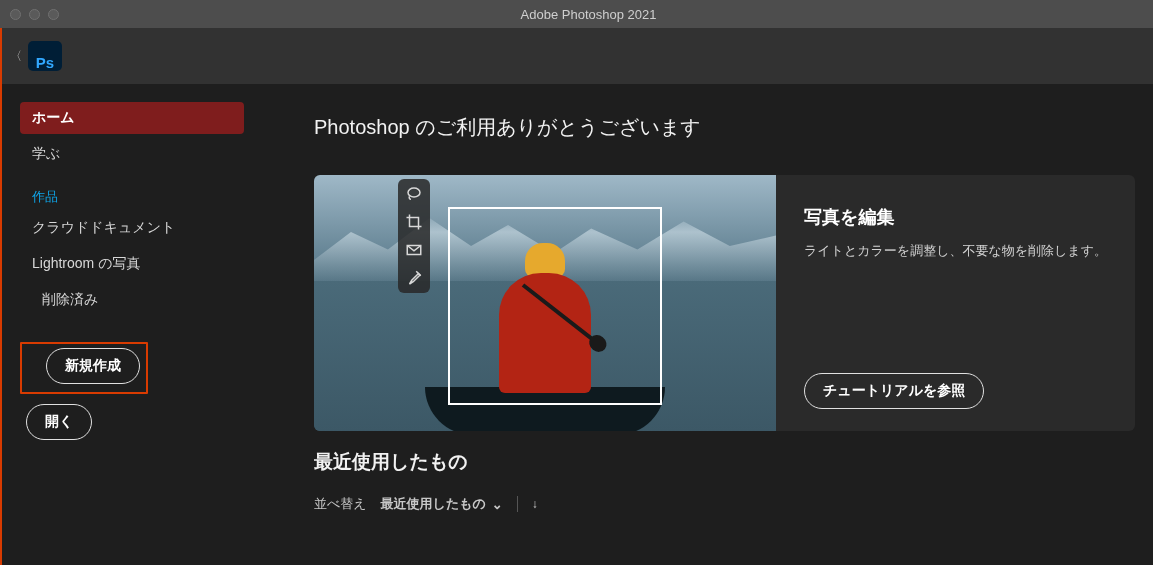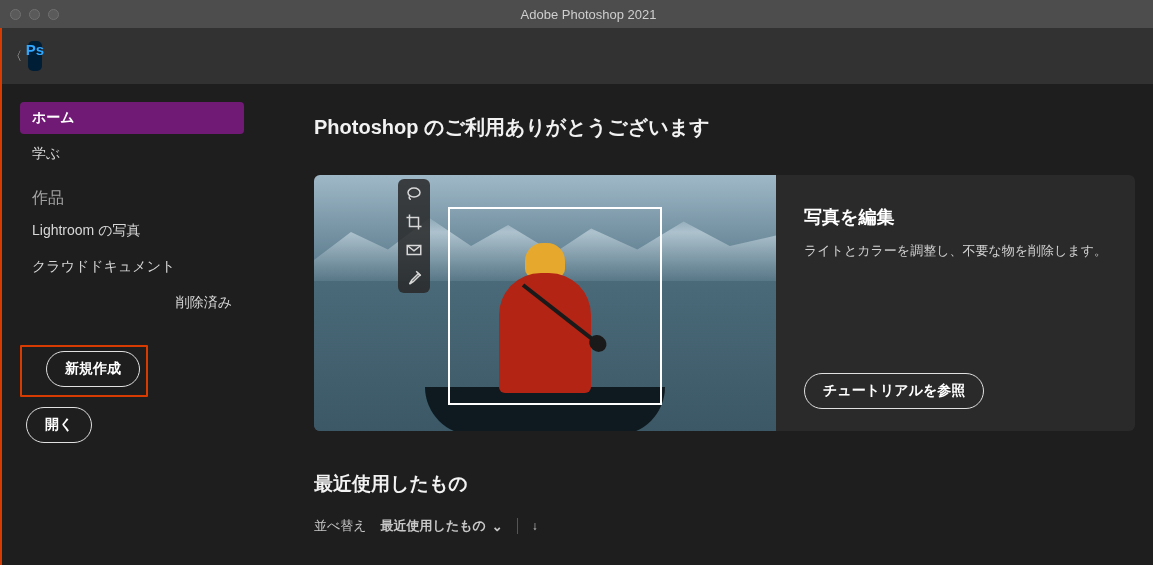--- a/index.html
+++ b/index.html
@@ -10,37 +10,37 @@
     .traffic { display:flex; gap:8px; padding-left:10px; }
     .dot { width:11px; height:11px; border-radius:50%; background:#5a5a5a; border:1px solid #707070; }
     .win-title { position:absolute; left:50%; transform:translateX(-50%); font-size:13px; color:#cfcfcf; font-weight:500; width:100%; text-align:center; pointer-events:none; }
     .win-title span { pointer-events:none; }
     
     .win-title { left:12px; transform:none; }
 
     
     .tabbar { height:56px; background:#323232; display:flex; align-items:center; padding-left:8px; border-left:2px solid #d83b01; }
     .chev { color:#bfbfbf; font-size:12px; margin-right:6px; }
-    .ps-icon { width:14px; height:30px; background:#001e36; color:#31a8ff; font-weight:700; font-size:15px; display:flex; align-items:flex-start; justify-content:center; border-radius:5px; }
+    .ps-icon { width:34px; height:30px; background:#001e36; color:#31a8ff; font-weight:700; font-size:15px; display:flex; align-items:flex-end; justify-content:center; border-radius:5px; }
 
     
     .main { display:flex; height:calc(565px - 28px - 56px); background:#1e1e1e; }
     .sidebar { width:258px; padding:18px 14px 0 18px; border-left:2px solid #d83b01; display:flex; flex-direction:column; }
     .nav-item { height:32px; display:flex; align-items:center; padding:0 12px; font-size:14px; color:#d8d8d8; border-radius:4px; margin-bottom:4px; }
-    .nav-item.sel { background:#701a75; font-weight:600; color:#fff; }
-    .nav-section { font-size:16px; color:#a3a3a3; padding:14px 12px 6px; }
-    .sub { padding-left:22px;justify-content:flex-end; }
+    .nav-item.sel { background:#7f1d1d; font-weight:600; color:#fff; }
+    .nav-section { font-size:13px; color:#0ea5e9; padding:14px 12px 6px; }
+    .sub { padding-left:22px; }
 
     .btnrow { margin-top:22px; }
     .hl { border:2px solid #d83b01; padding:4px 6px 8px 24px; display:inline-block; border-radius:1px; }
     .pill { border:1.5px solid #e0e0e0; color:#fff; font-size:14px; font-weight:700; padding:8px 18px; border-radius:26px; background:transparent; display:inline-block; }
     .pill.sm { margin-top:10px; margin-left:6px; }
 
     .content { flex:1; padding:30px 18px 0 56px; overflow:hidden; }
-    h1.welcome { font-size:20px; font-weight:700; color:#f2f2f2; margin-bottom:34px; }
+    h1.welcome { font-size:20px; font-weight:400; color:#f2f2f2; margin-bottom:34px; }
 
     .card { display:flex; background:#2a2a2a; border-radius:6px; overflow:hidden; }
     .card-img { width:462px; height:256px; position:relative; background:linear-gradient(180deg,#9fb8c7 0%,#5e7e8f 35%,#3a5a6a 65%,#2d4b5a 100%); }
     .mountains { position:absolute; top:36px; left:0; right:0; height:70px; background:linear-gradient(180deg,rgba(255,255,255,0) 0%,rgba(210,225,233,.6) 30%,rgba(90,120,135,.5) 100%); clip-path:polygon(0 70%,8% 30%,16% 55%,25% 10%,34% 50%,42% 20%,52% 60%,60% 25%,70% 55%,80% 15%,90% 50%,100% 35%,100% 100%,0 100%); }
     .water { position:absolute; bottom:0; left:0; right:0; height:150px; background:linear-gradient(180deg,#4a6a79 0%,#3c5866 100%); }
     .person { position:absolute; left:50%; bottom:18px; transform:translateX(-50%); width:120px; height:170px; }
     .hat { width:40px; height:34px; background:#e6a92d; border-radius:18px 18px 8px 8px; margin:0 auto; }
     .torso { width:92px; height:120px; background:#b32414; border-radius:42px 42px 6px 6px; margin:-4px auto 0; }
     .canoe { position:absolute; left:50%; bottom:-4px; transform:translateX(-50%); width:240px; height:48px; background:#0e1a1f; border-radius:0 0 120px 120px; }
     .paddle { position:absolute; right:-14px; top:40px; width:96px; height:4px; background:#1a1a1a; transform:rotate(38deg); transform-origin:left center; }
@@ -54,21 +54,21 @@
     .cf-corner.br { bottom:-2px; right:-2px; border-left:none; border-top:none; }
 
     .toolcol { position:absolute; left:84px; top:4px; width:32px; background:rgba(40,40,40,.85); border-radius:6px; padding:6px 0; display:flex; flex-direction:column; align-items:center; gap:10px; }
     .ticon { width:18px; height:18px; color:#d8d8d8; }
 
     .card-txt { flex:1; padding:30px 24px 22px 28px; display:flex; flex-direction:column; }
     .card-txt h2 { font-size:18px; font-weight:700; color:#fff; margin-bottom:12px; }
     .card-txt p { font-size:13px; color:#d2d2d2; line-height:1.6; }
     .card-txt .btnslot { margin-top:auto; }
 
-    .recent { margin-top:40px; }
+    .recent { margin-top:18px; }
     .recent h2 { font-size:19px; font-weight:700; color:#f2f2f2; margin-bottom:20px; }
     .sortrow { display:flex; align-items:center; gap:14px; font-size:13px; color:#c8c8c8; }
     .sortsel { display:flex; align-items:center; gap:6px; font-weight:600; }
     .vline { width:1px; height:16px; background:#555; }
     .arrow-down { font-size:12px; }
   </style>
 </head>
 <body>
 
 <div class="titlebar">
@@ -90,24 +90,24 @@
 <div class="main">
   <div class="sidebar">
     <div class="nav-item sel">
         <span>ホーム</span>
       </div>
     <div class="nav-item">
         <span>学ぶ</span>
       </div>
     <div class="nav-section"><span>作品</span></div>
     <div class="nav-item">
-        <span>Lightroom の写真</span>
+        <span>クラウドドキュメント</span>
       </div>
     <div class="nav-item">
-        <span>クラウドドキュメント</span>
+        <span>Lightroom の写真</span>
       </div>
     <div class="nav-item sub">
         <span>削除済み</span>
       </div>
 
     <div class="btnrow">
       <div class="hl">
         <button class="pill"><span>新規作成</span></button>
       </div><br>
       <button class="pill sm"><span>開く</span></button>

